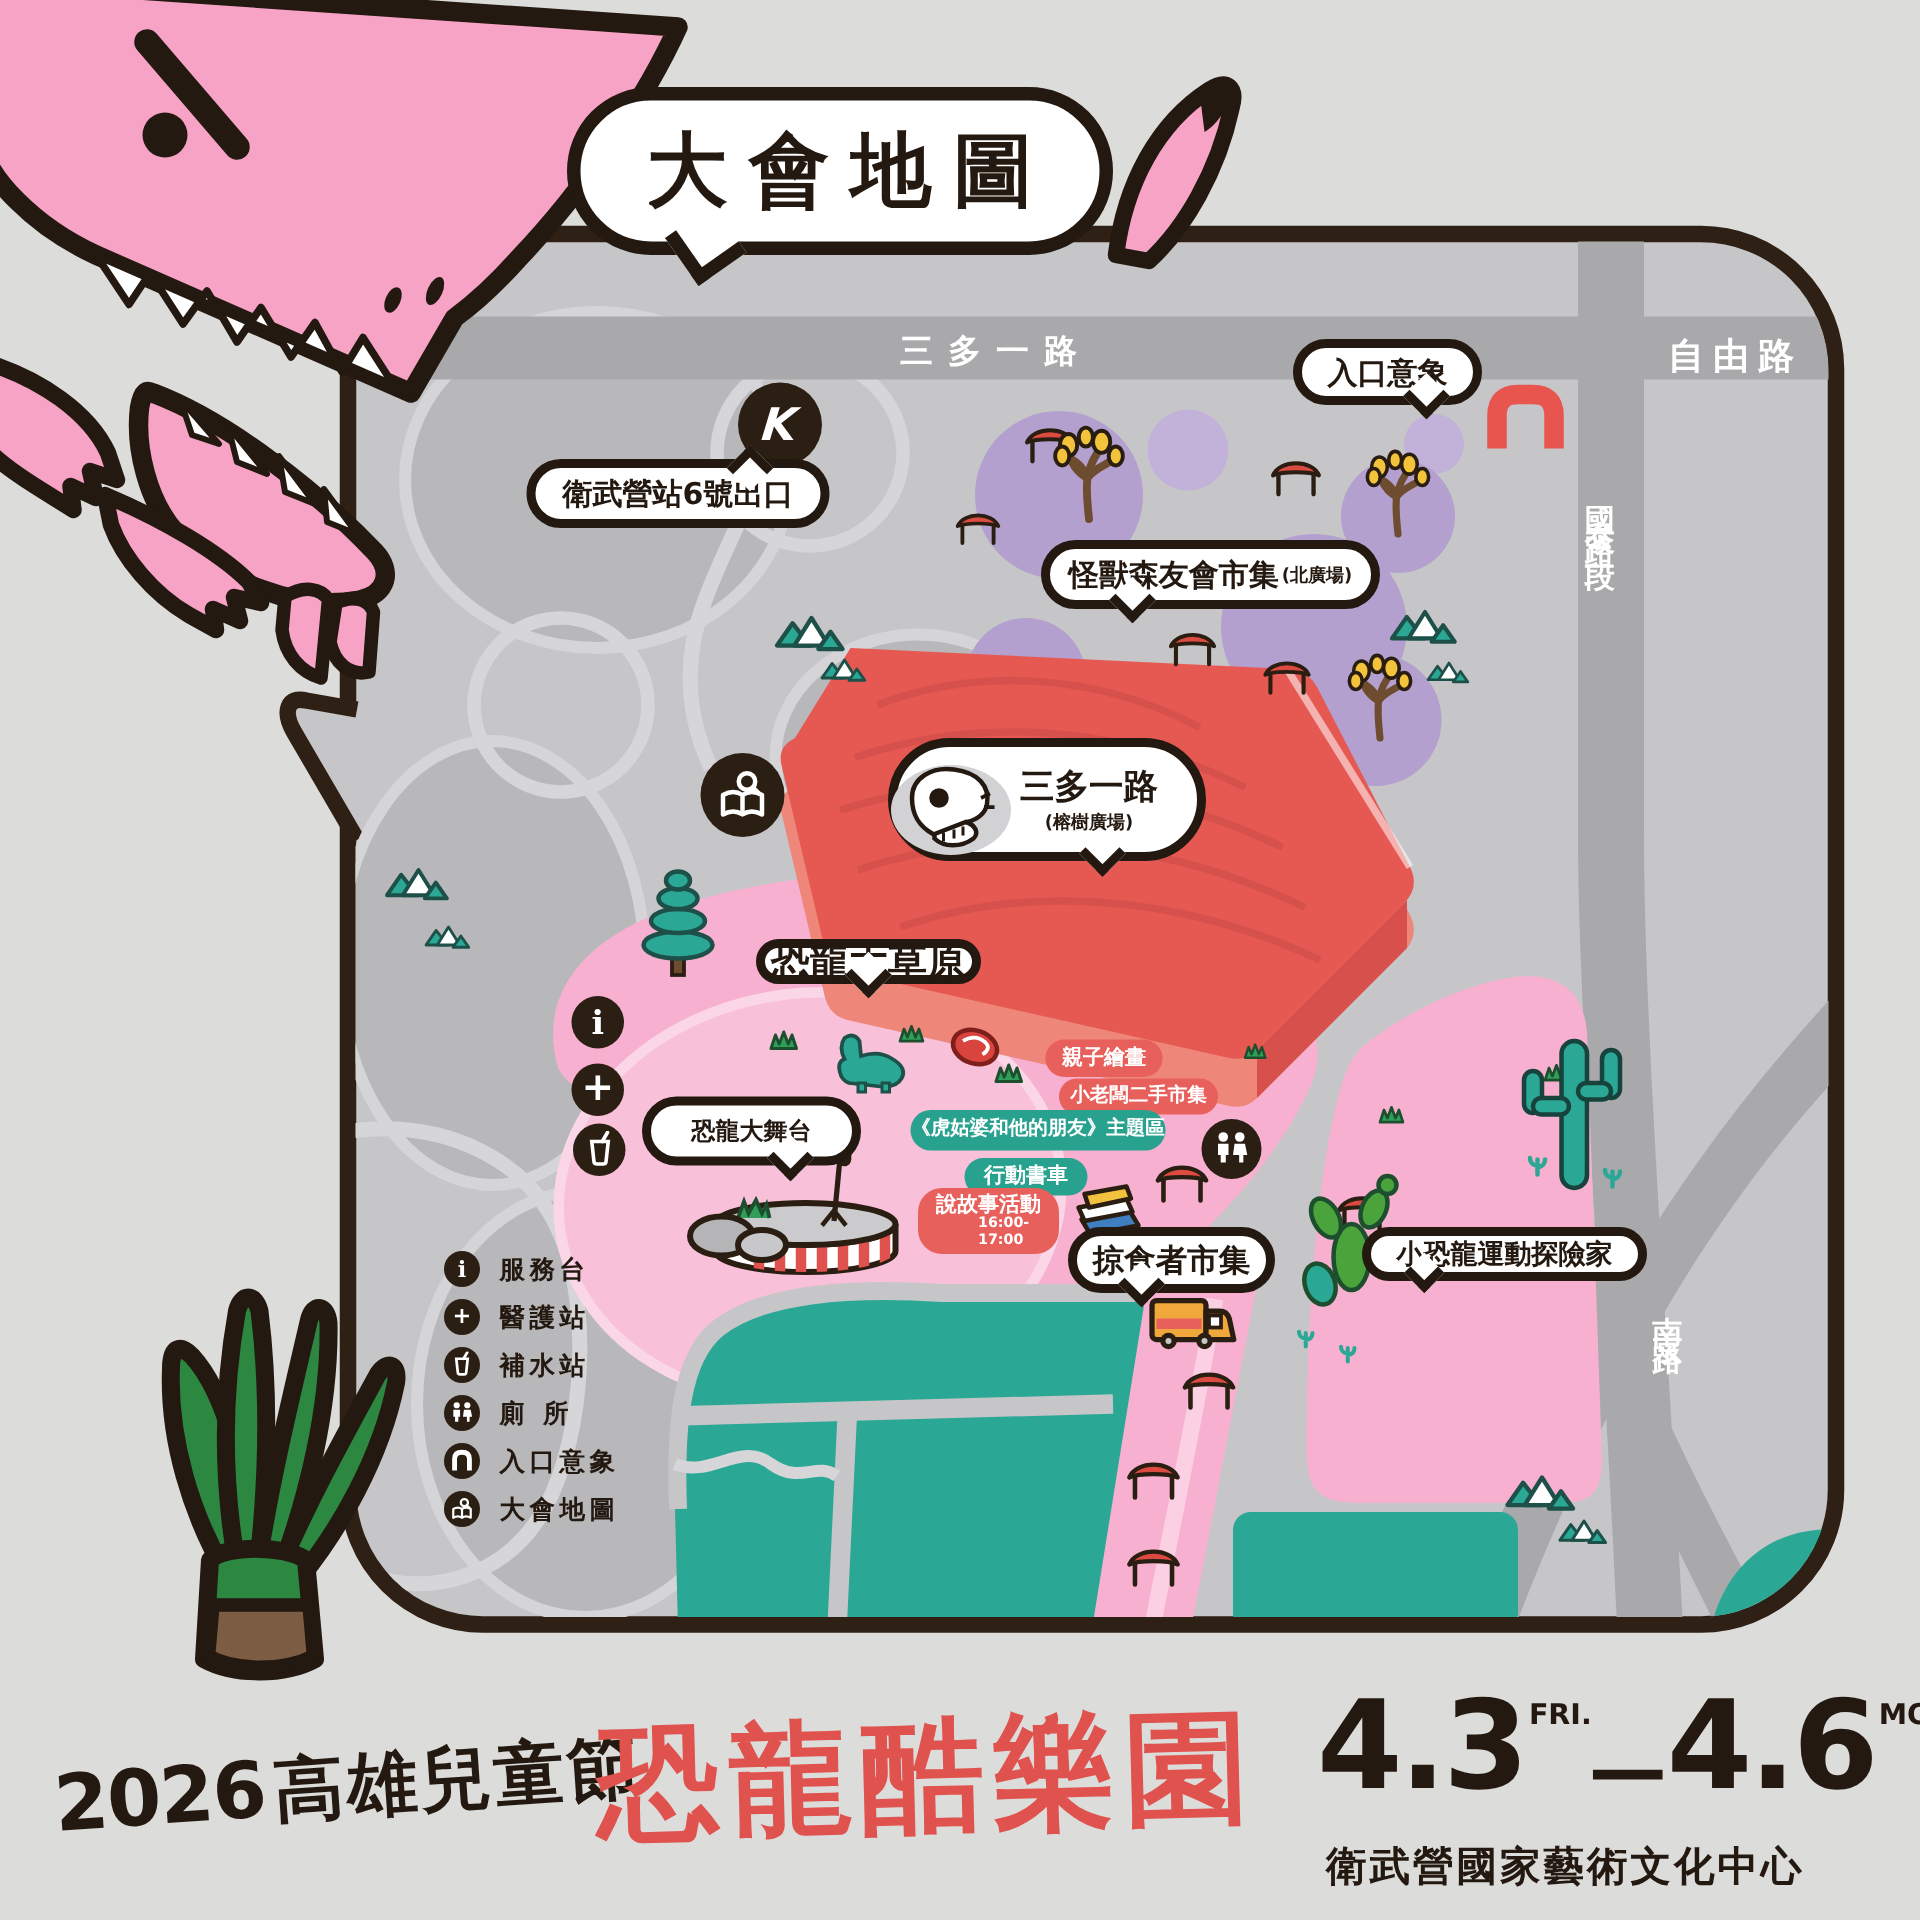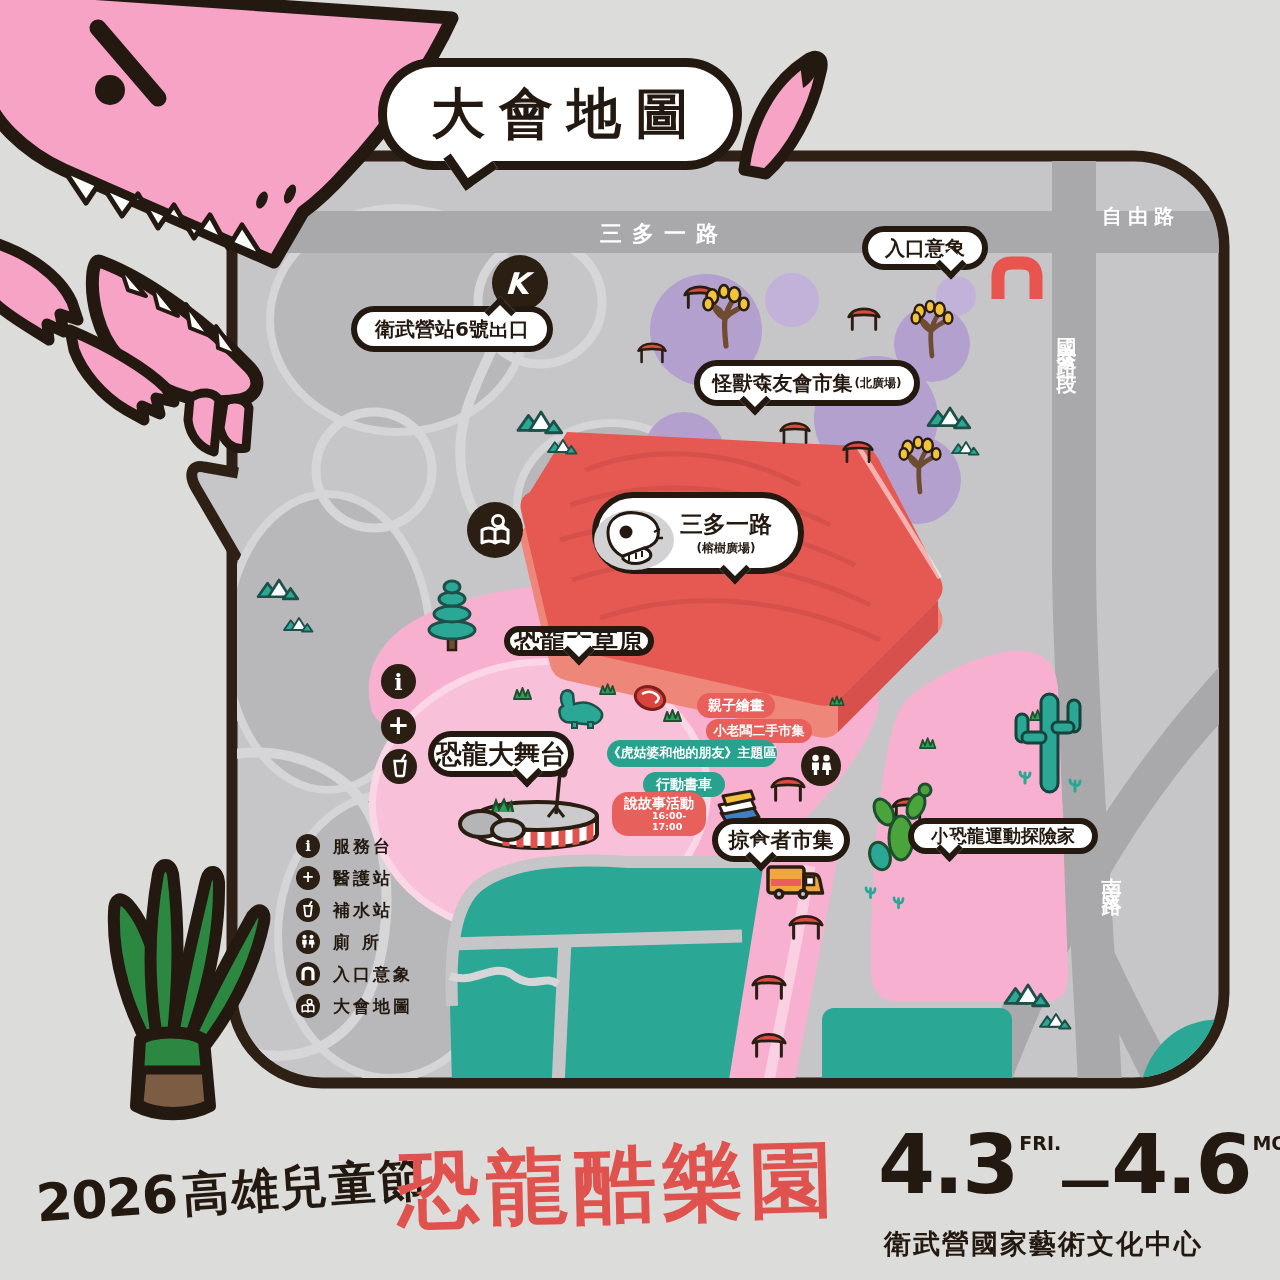--- a/index.html
+++ b/index.html
@@ -291,21 +291,21 @@
     <path d="M142,1070 L206,1070 L209,1104 C189,1114 157,1114 139,1104 Z" fill="#7c5c42" stroke-width="9"></path>
   </g>
 </svg>
 
 <div class="bubble" style="left:378px;top:58px;width:364px;height:112px;border-width:9px;border-radius:60px;font-size:54px;letter-spacing:14px;">
   <span style="padding-left:14px;">大會地圖</span>
   <div class="tail" style="width:30px;height:30px;border-right:9px solid #241910;border-bottom:9px solid #241910;transform:rotate(55deg);left:64px;bottom:-22px;"></div>
 </div>
 
 <div class="roadlabel" style="left:600px;top:219px;width:225px;font-size:22px;letter-spacing:10px;">三多一路</div>
-<div class="roadlabel" style="left:1102px;top:203px;width:110px;font-size:20px;letter-spacing:6px;">自由路</div>
+<div class="roadlabel" style="left:1102px;top:221px;width:110px;text-align:center;font-size:24px;letter-spacing:6px;">自由路</div>
 <div class="roadlabel vtext" style="left:1054px;top:322px;font-size:20px;letter-spacing:9px;">國泰路二段</div>
 <div class="roadlabel vtext" style="left:1099px;top:862px;font-size:20px;letter-spacing:9px;">南京路</div>
 
 <div class="bubble" style="left:862px;top:226px;width:126px;height:44px;font-size:20px;">
   <span>入口意象</span>
   <div class="tail db" style="right:20px;bottom:-11px;"></div>
 </div>
 
 <div class="iconcircle" style="left:492px;top:255px;width:56px;height:56px;">
   <span style="font-size:30px;font-weight:bold;font-style:italic;transform:skewX(-6deg);">K</span>
@@ -341,21 +341,21 @@
     <circle cx="3" cy="-9" r="5.5" fill="none" stroke="#fff" stroke-width="3"></circle>
     <path d="M7,-5 L11,-1" stroke="#fff" stroke-width="3" stroke-linecap="round"></path>
   </svg>
 </div>
 
 <div class="bubble" style="left:504px;top:626px;width:150px;height:30px;font-size:26px;">
   <span>恐龍大草原</span>
   <div class="tail db" style="left:58px;bottom:-11px;"></div>
 </div>
 
-<div class="bubble" style="left:428px;top:731px;width:146px;height:46px;font-size:26px;">
+<div class="bubble" style="left:428px;top:731px;width:146px;height:46px;font-size:16px;">
   <span>恐龍大舞台</span>
   <div class="tail db" style="right:30px;bottom:-12px;"></div>
 </div>
 
 <div class="iconcircle" style="left:381px;top:664px;width:35px;height:35px;">
   <span style="font-size:22px;font-weight:bold;font-family:'DejaVu Serif','Liberation Serif',serif;">i</span>
 </div>
 <div class="iconcircle" style="left:381px;top:709px;width:35px;height:35px;">
   <span style="font-size:26px;font-weight:bold;margin-top:-3px;">+</span>
 </div>

